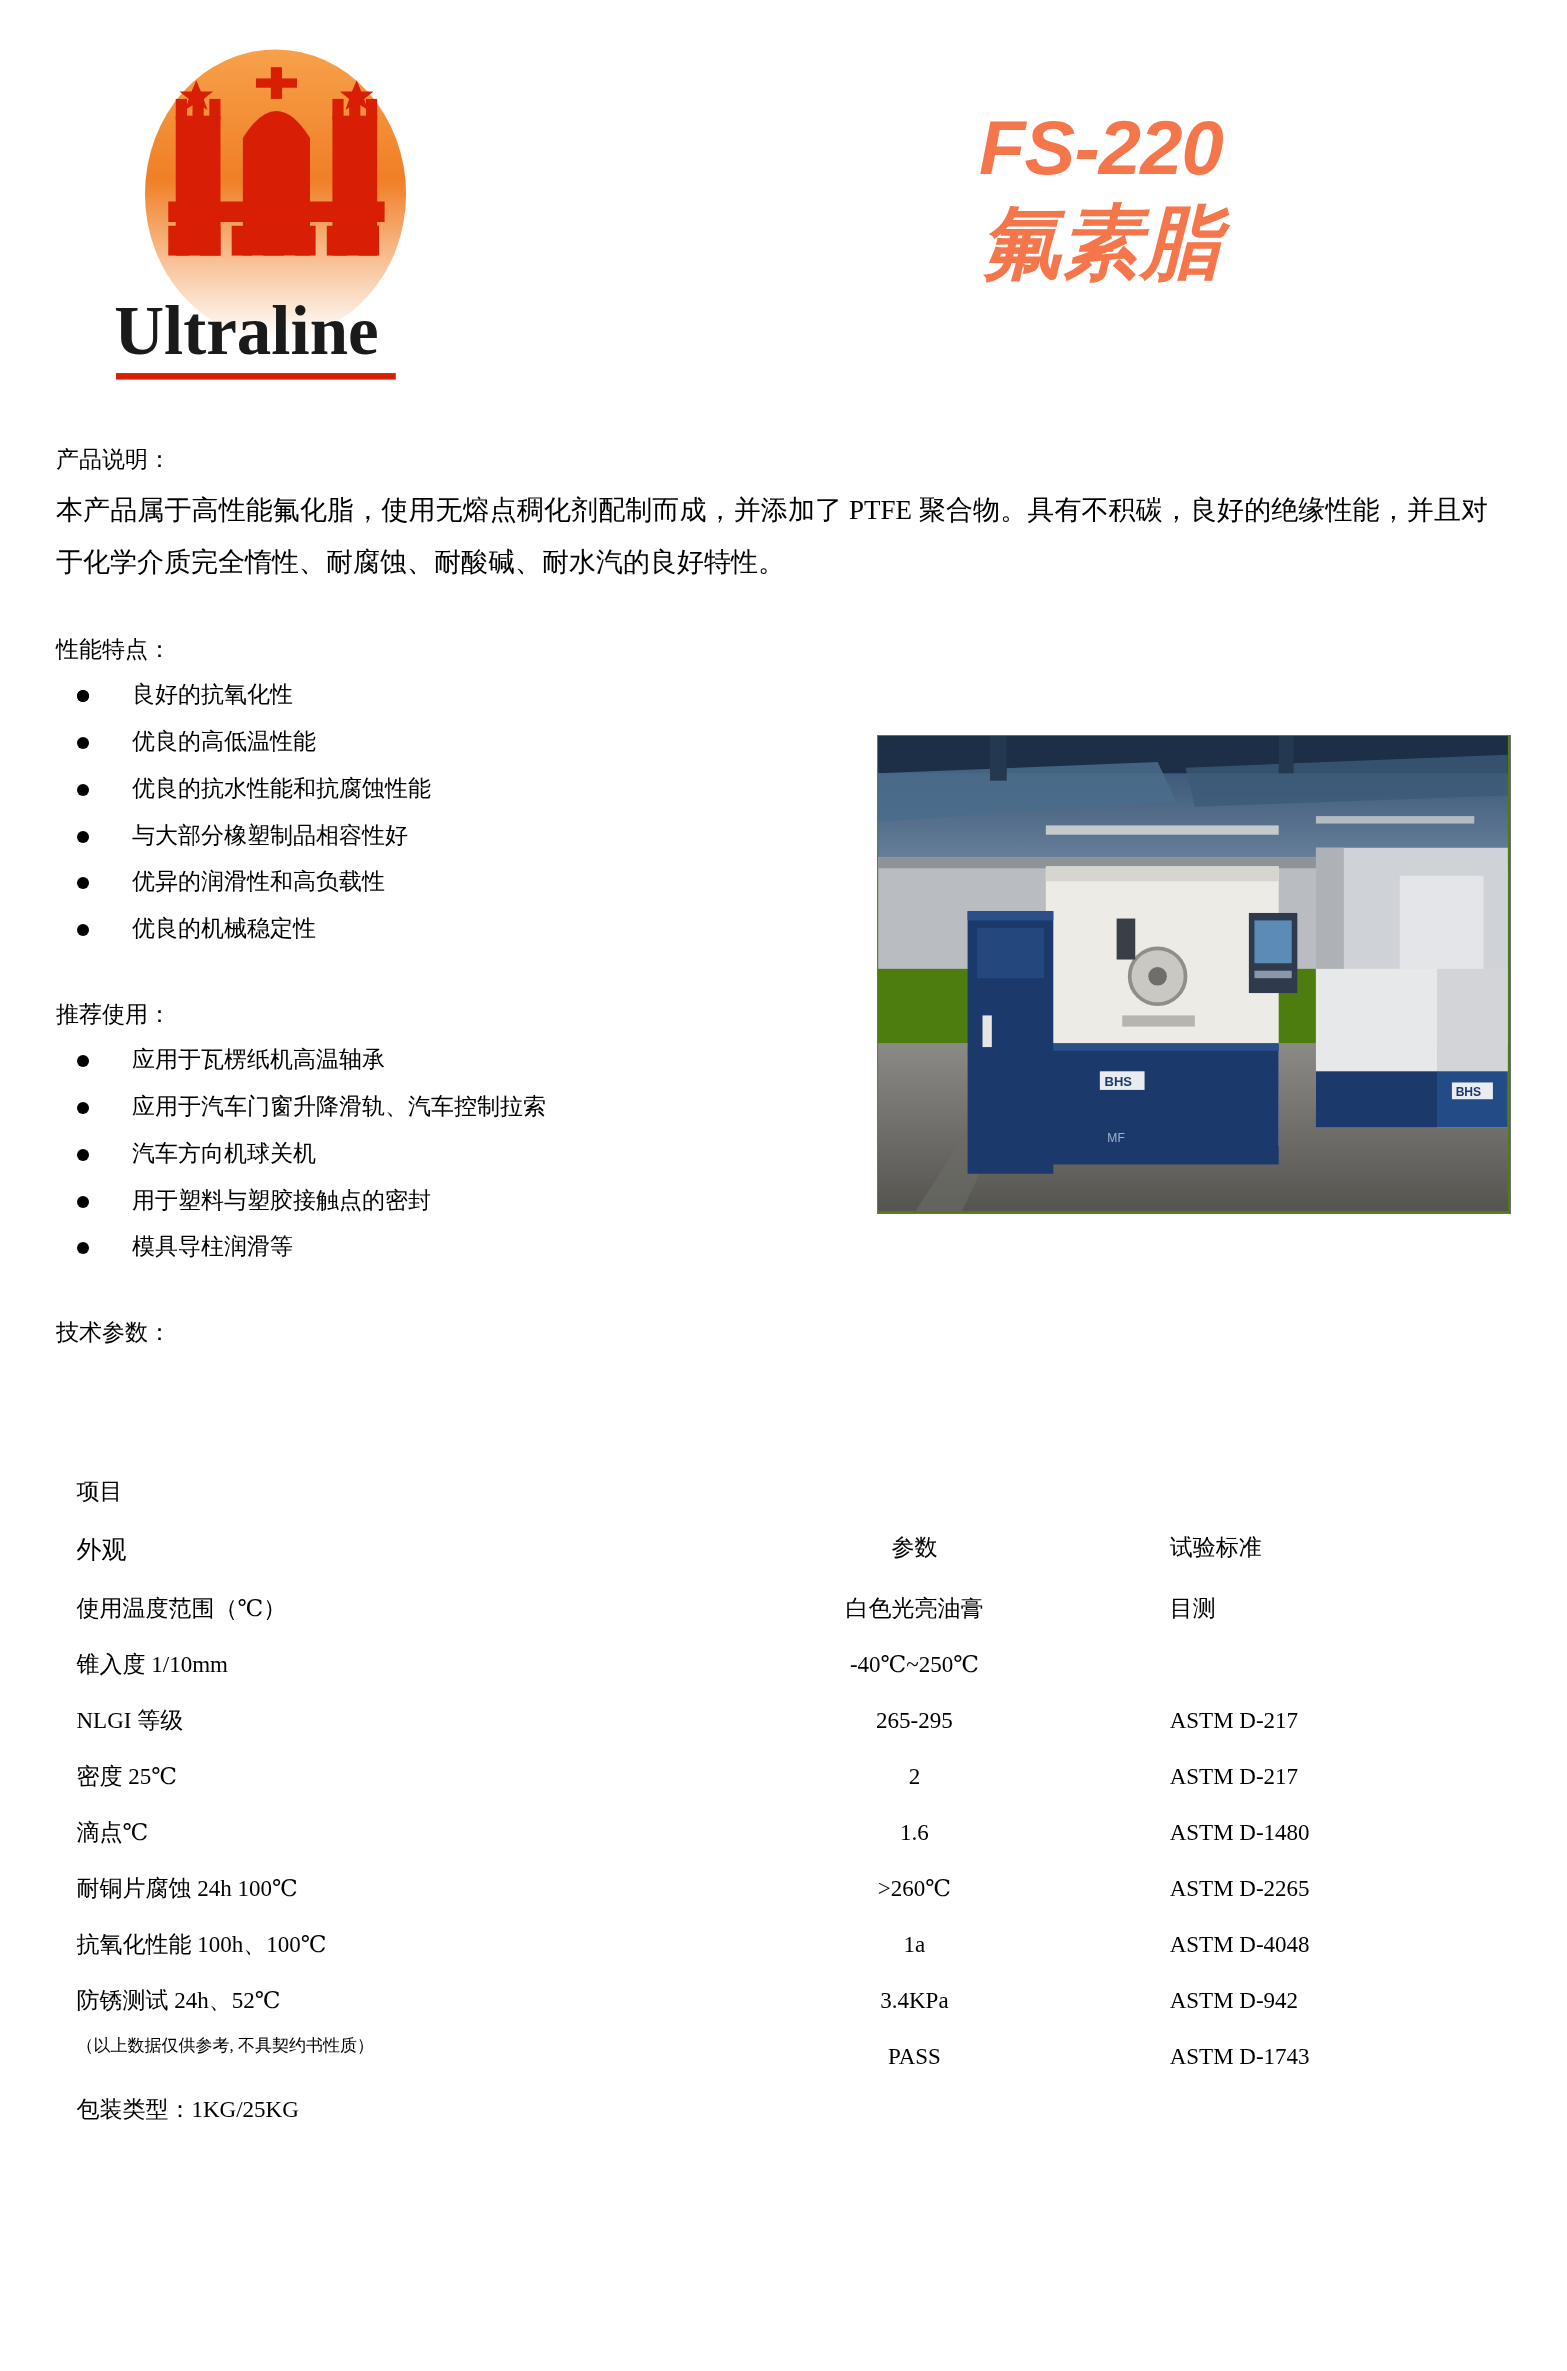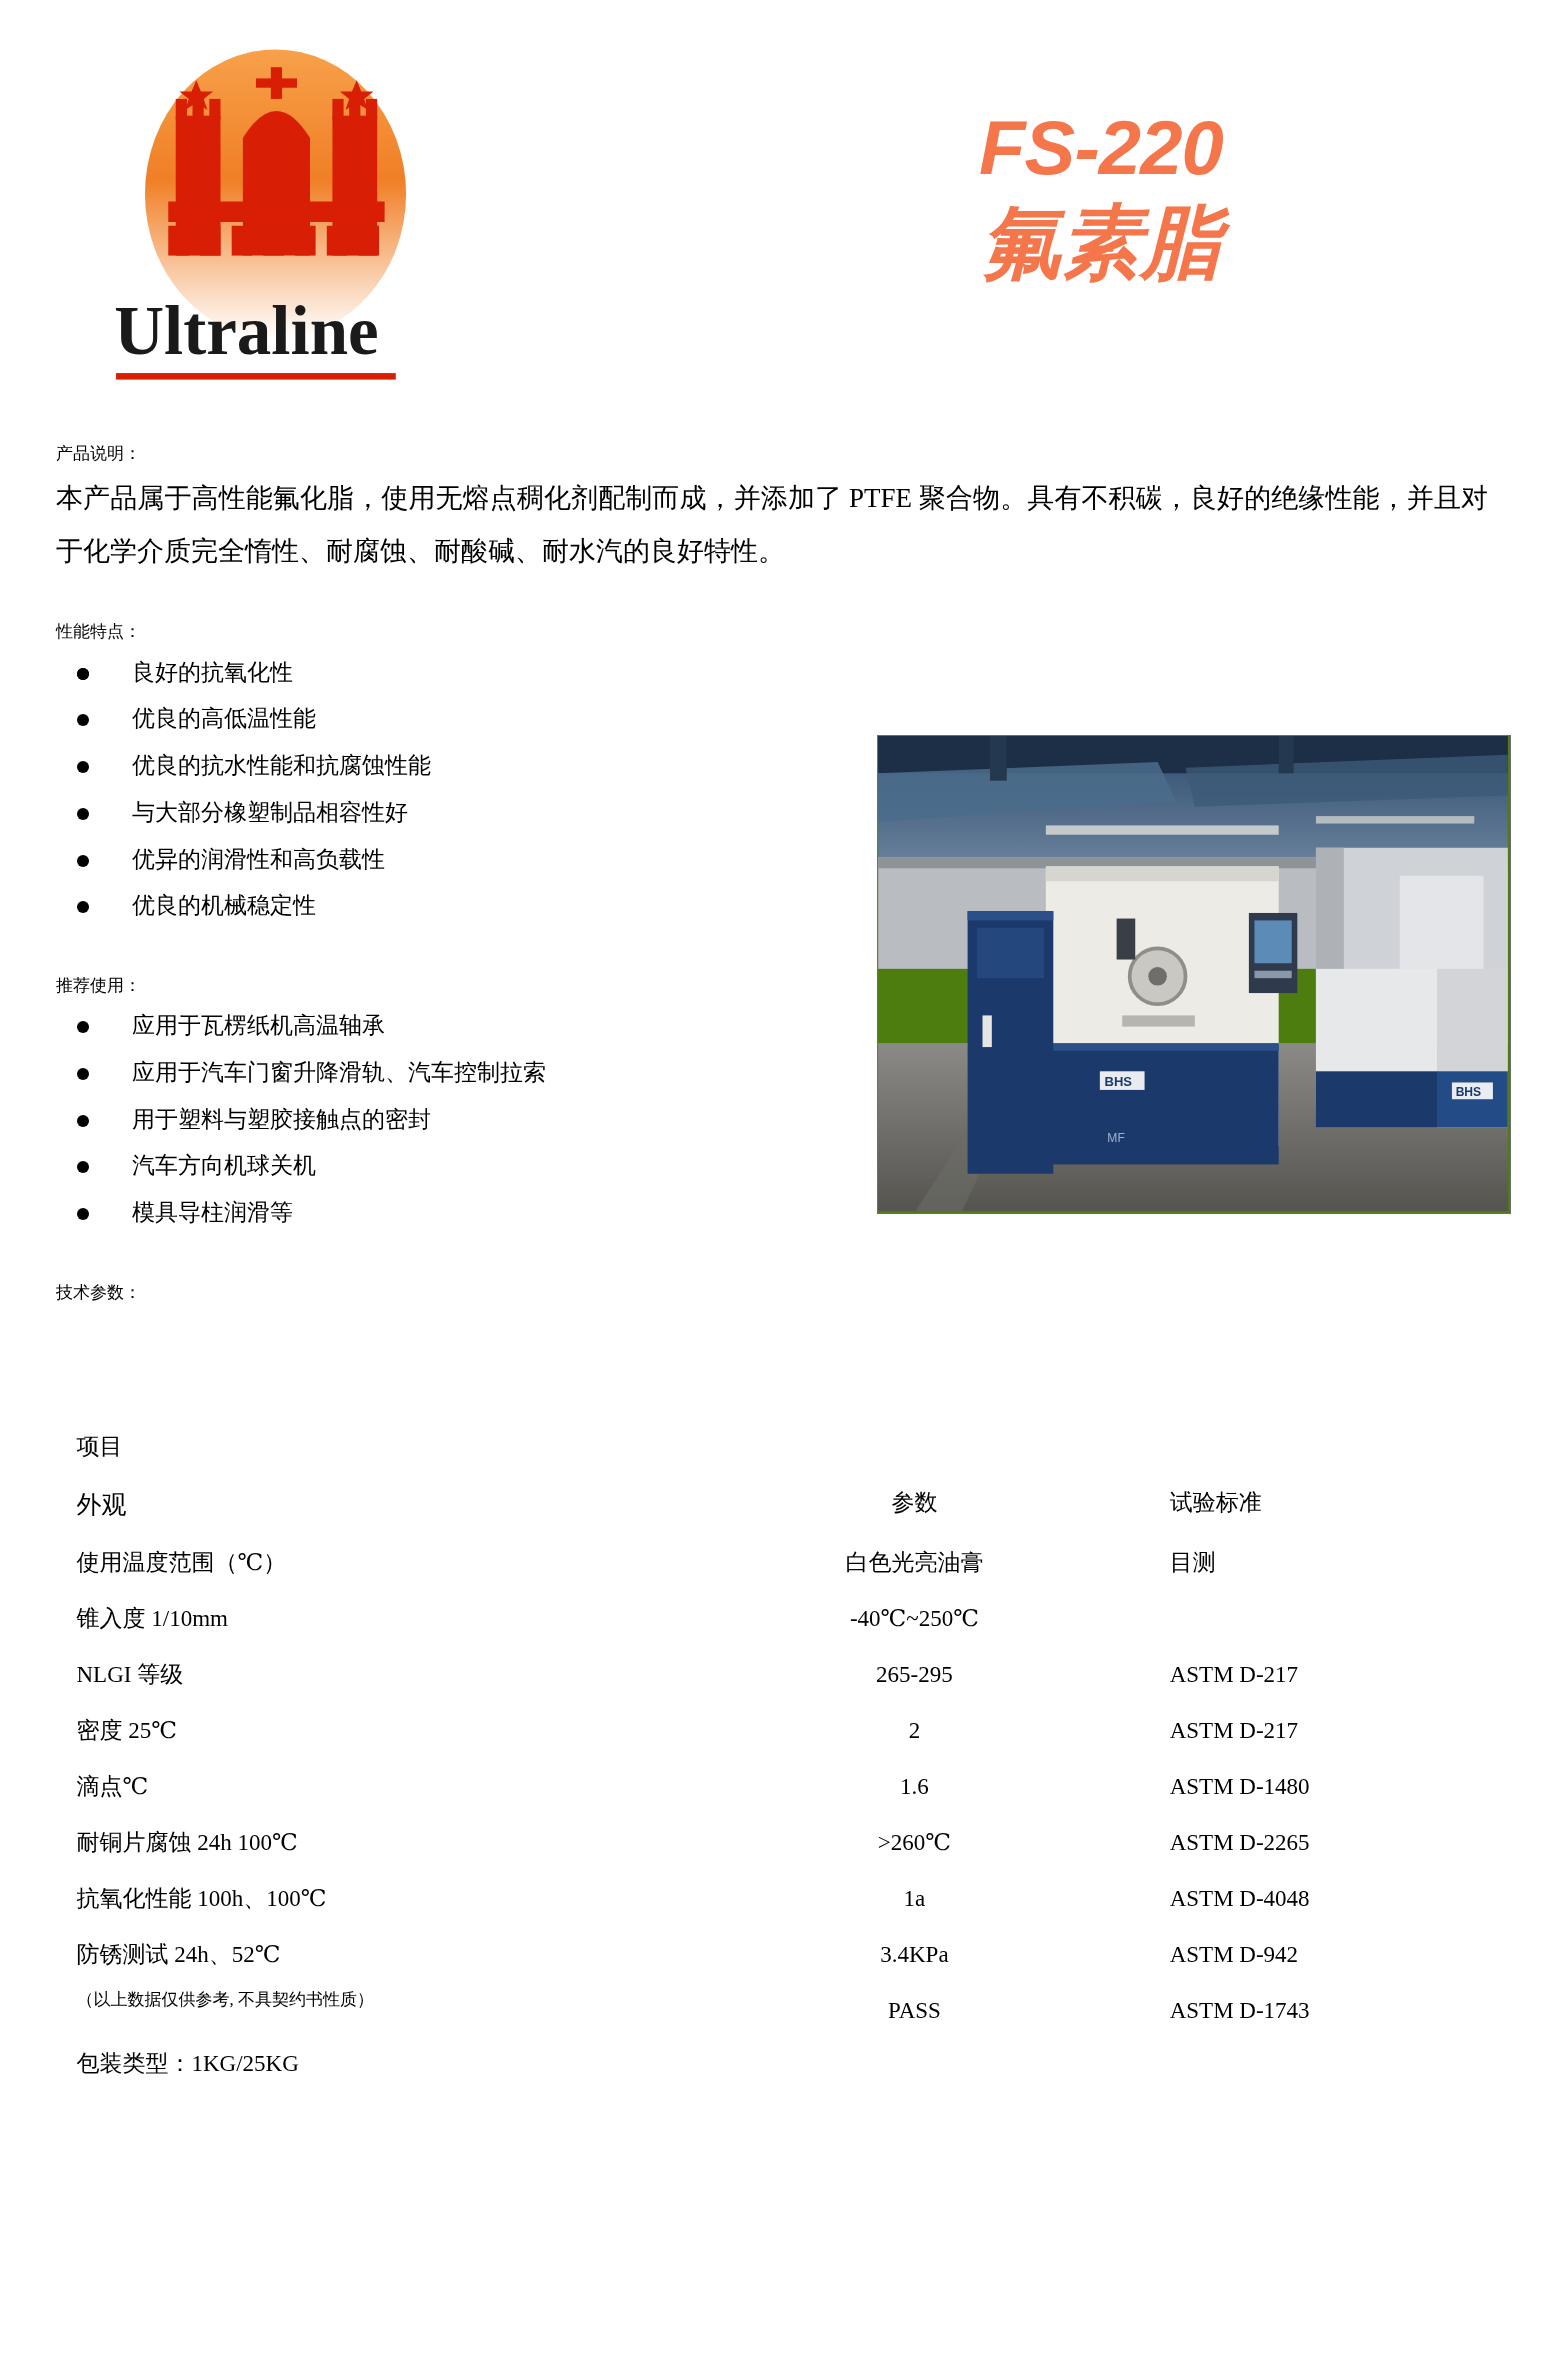--- a/index.html
+++ b/index.html
@@ -57,21 +57,21 @@
     font-style: italic;
     font-weight: bold;
     font-size: 80px;
     line-height: 1.15;
     color: #F4764A;
     margin-top: 7.5px;
   }
 
   
   .section-label {
-    font-size: 17px;
+    font-size: 23px;
     line-height: 1.9;
     margin: 0 0 1.9px 0;
   }
   .para {
     font-size: 27px;
     line-height: 1.95;
     margin: 0;
     text-align: justify;
     padding-right: 23px;
   }
@@ -221,22 +221,22 @@
     </ul>
   </div>
 
   <div class="spacer-md"></div>
 
   <div class="features-col">
     <div class="section-label">推荐使用：</div>
     <ul class="bullets">
       <li><span class="dot"></span><span>应用于瓦楞纸机高温轴承</span></li>
       <li><span class="dot"></span><span>应用于汽车门窗升降滑轨、汽车控制拉索</span></li>
+      <li><span class="dot"></span><span>汽车方向机球关机</span></li>
       <li><span class="dot"></span><span>用于塑料与塑胶接触点的密封</span></li>
-      <li><span class="dot"></span><span>汽车方向机球关机</span></li>
       <li><span class="dot"></span><span>模具导柱润滑等</span></li>
     </ul>
   </div>
 
   <div class="spacer-md"></div>
 
   <div>
     <div class="section-label">技术参数：</div>
 
     <div style="height:89px"></div>

